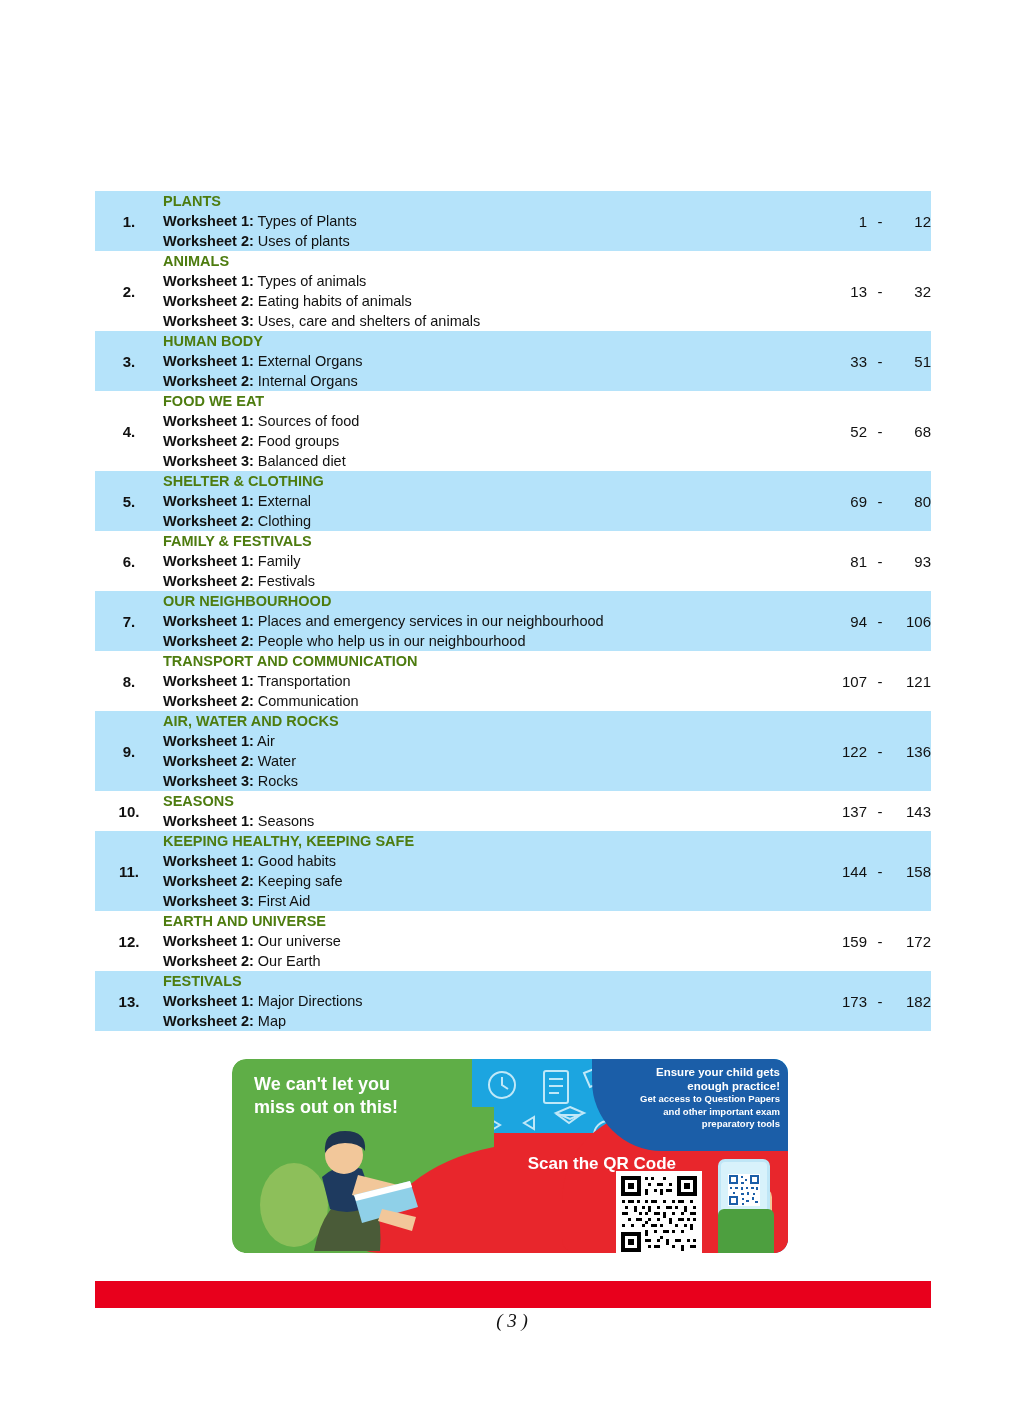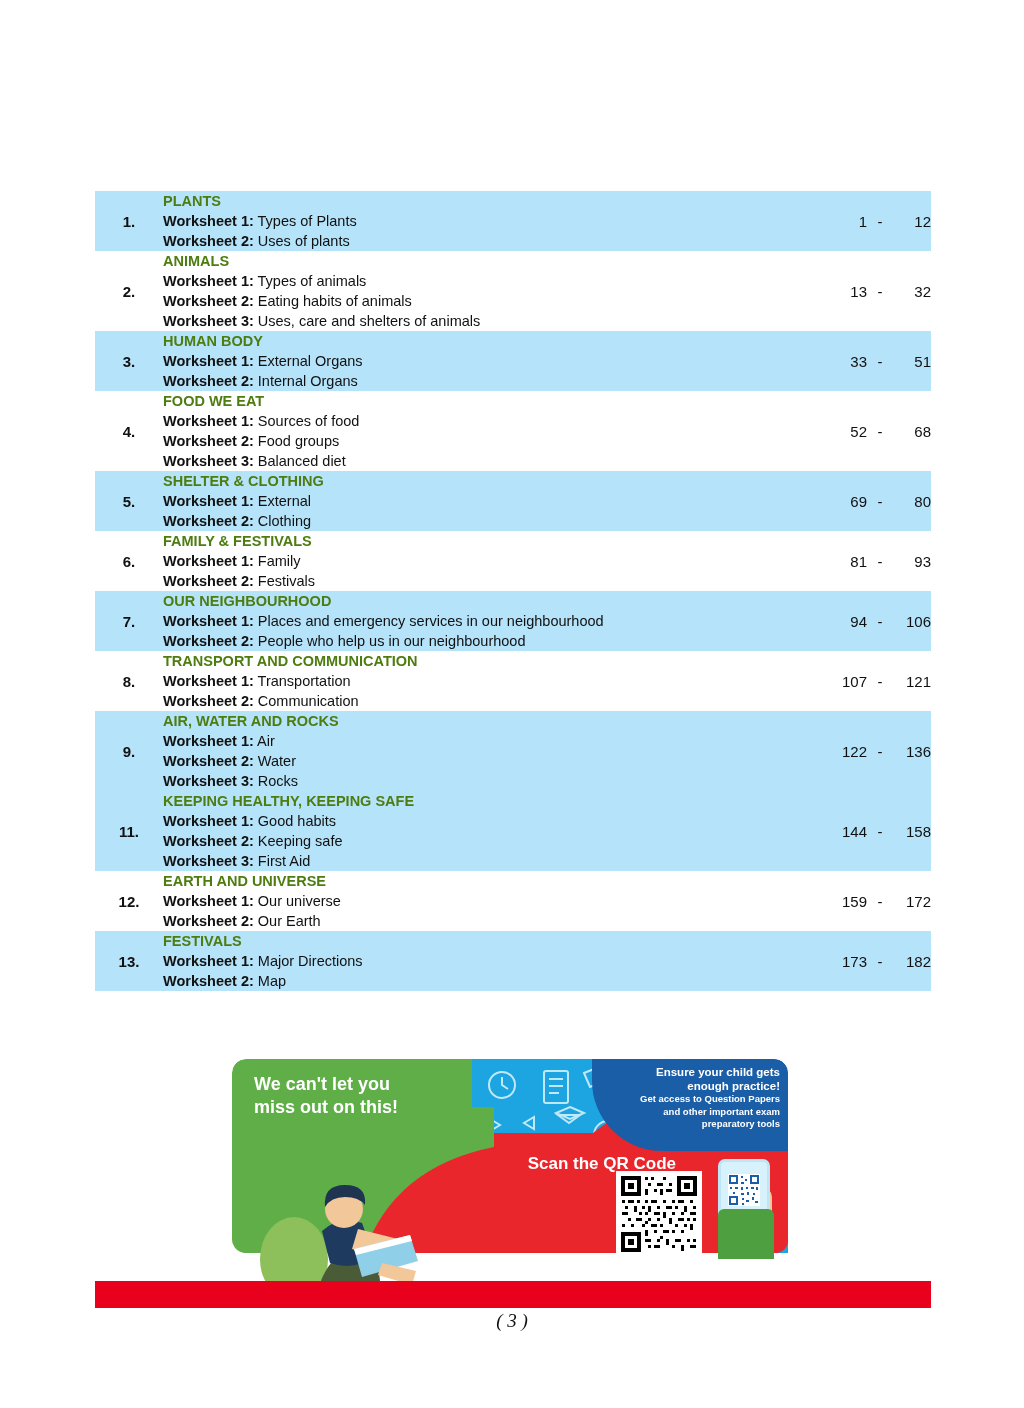--- a/index.html
+++ b/index.html
@@ -116,22 +116,22 @@
     width: 38px;
     text-align: right;
   }
 
   
   .promo {
     position: absolute;
     left: 232px;
     top: 1059px;
     width: 556px;
-    height: 248px;
-    border-radius: 14px;
+    height: 194px;
+    border-radius: 9px;
     overflow: hidden;
     background: #ffffff;
   }
   .promo-inner {
     position: absolute;
     inset: 0;
     border-radius: 14px;
     overflow: hidden;
   }
   .promo-green {
@@ -420,20 +420,34 @@
             <div class="chapter-title">AIR, WATER AND ROCKS</div>
             <div class="ws-line"><span class="ws-label">Worksheet 1:</span><span> Air</span></div>
             <div class="ws-line"><span class="ws-label">Worksheet 2:</span><span> Water</span></div>
             <div class="ws-line"><span class="ws-label">Worksheet 3:</span><span> Rocks</span></div>
           </td>
           <td class="col-pages">
             <div class="pages-wrap">
               <span class="page-from">122</span>
               <span class="page-dash">-</span>
               <span class="page-to">136</span>
+            </div>
+          </td>
+        </tr>
+        <tr class="row-plain">
+          <td class="col-num">10.</td>
+          <td class="col-body">
+            <div class="chapter-title">SEASONS</div>
+            <div class="ws-line"><span class="ws-label">Worksheet 1:</span><span> Seasons</span></div>
+          </td>
+          <td class="col-pages">
+            <div class="pages-wrap">
+              <span class="page-from">137</span>
+              <span class="page-dash">-</span>
+              <span class="page-to">143</span>
             </div>
           </td>
         </tr>
         <tr class="row-shaded">
           <td class="col-num">11.</td>
           <td class="col-body">
             <div class="chapter-title">KEEPING HEALTHY, KEEPING SAFE</div>
             <div class="ws-line"><span class="ws-label">Worksheet 1:</span><span> Good habits</span></div>
             <div class="ws-line"><span class="ws-label">Worksheet 2:</span><span> Keeping safe</span></div>
             <div class="ws-line"><span class="ws-label">Worksheet 3:</span><span> First Aid</span></div>

